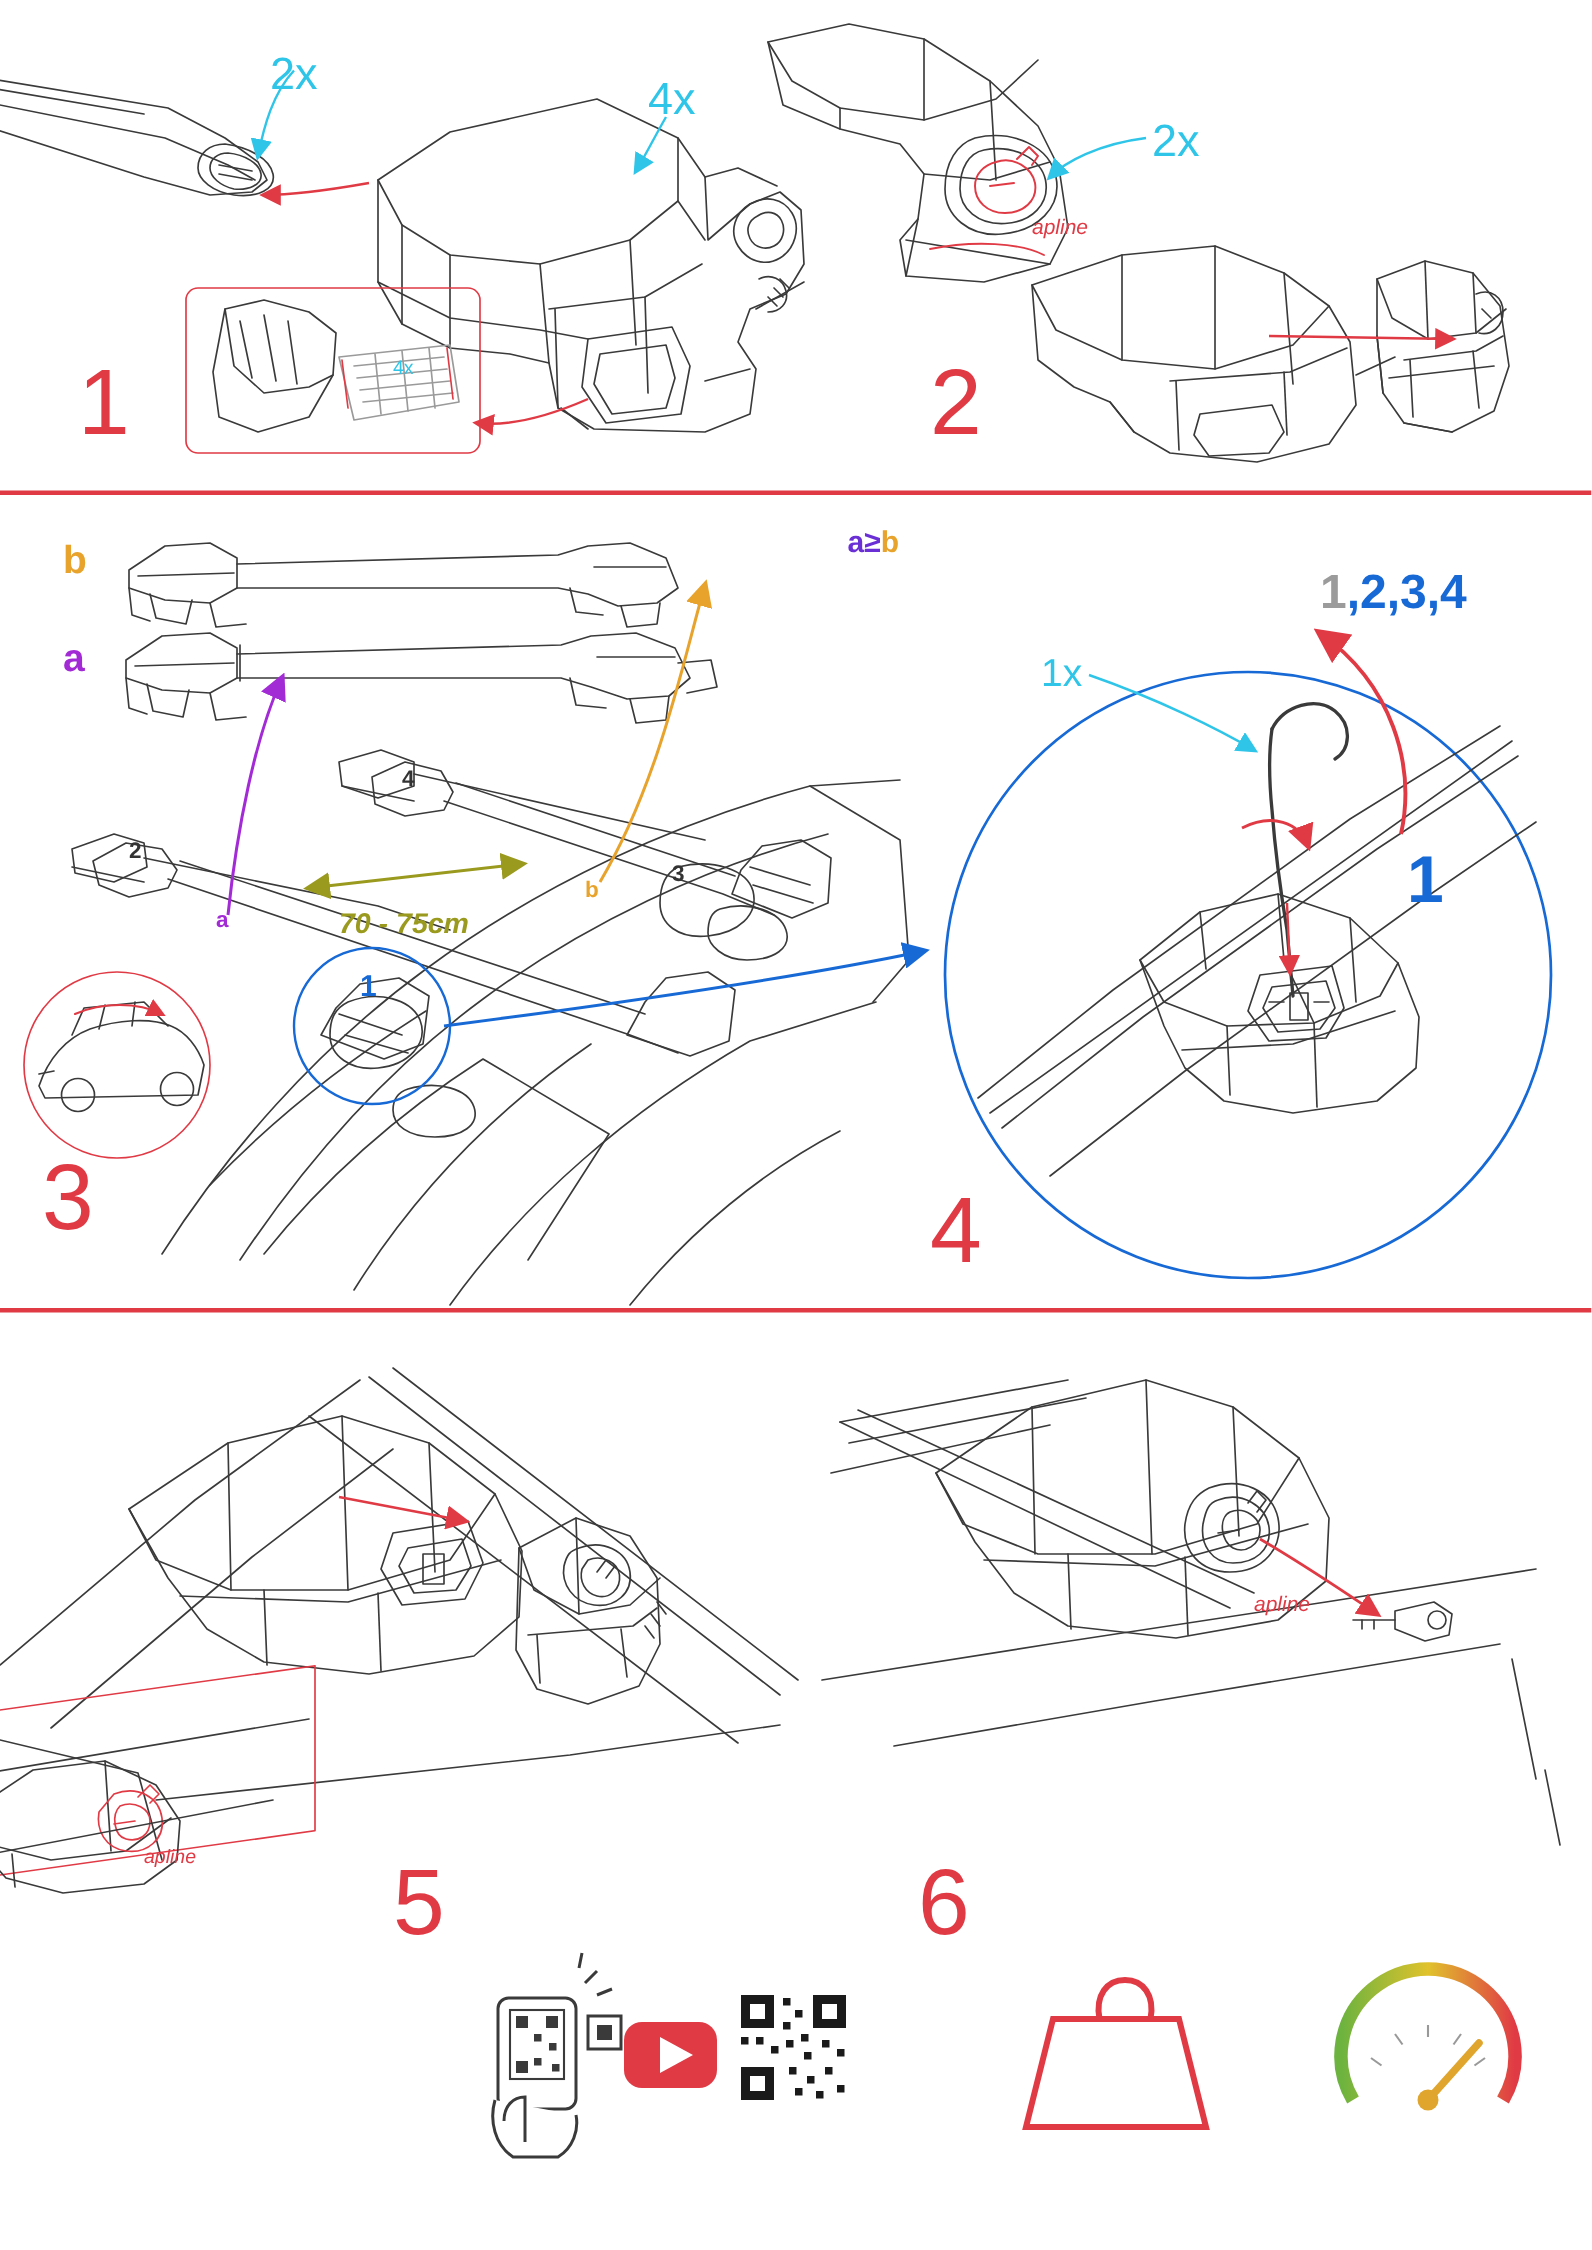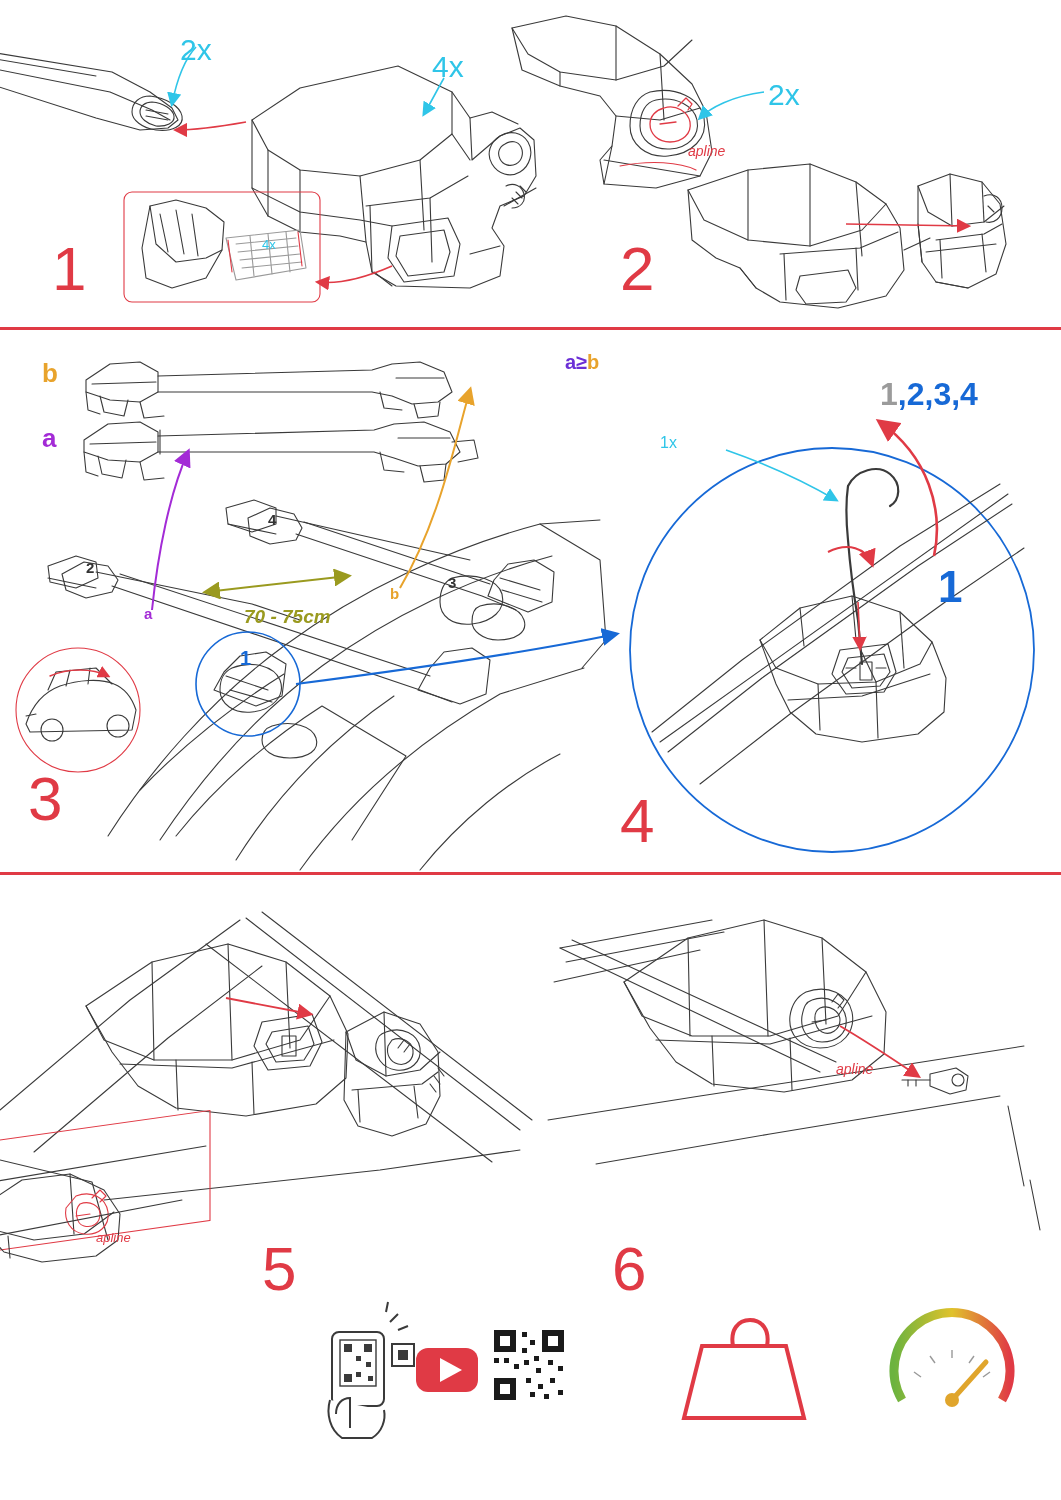--- a/index.html
+++ b/index.html
@@ -62,34 +62,34 @@
   .l-2x-p2    { left: 768px; top: 80px;  font-size: 30px; }
   .l-4x-inset { left: 262px; top: 238px; font-size: 13px; color:#2fc5e8; }
 
   .l-b  { left: 42px;  top: 360px; font-size: 26px; font-weight: 700; }
   .l-a  { left: 42px;  top: 425px; font-size: 26px; font-weight: 700; }
   .l-ab { left: 565px; top: 352px; font-size: 20px; font-weight: 700; }
   .l-ab .v { color:#6b2fd6; }
   .l-ab .o { color:#e8a32c; }
   .l-ab .eq { color:#6b2fd6; }
 
-  .l-1x { left: 660px; top: 435px; font-size: 16px; color:#2fc5e8; }
+  .l-1x { left: 694px; top: 435px; font-size: 26px; color:#2fc5e8; }
   .l-1234 { left: 880px; top: 378px; font-size: 32px; font-weight: 700; }
   .l-1234 .g { color:#9b9b9b; }
   .l-1234 .b { color:#1769d6; }
   .l-big1 { left: 938px; top: 565px; font-size: 44px; font-weight: 700; color:#1769d6; }
 
   .l-small-2 { left: 86px;  top: 560px; font-size: 15px; font-weight: 700; color:#333; }
   .l-small-4 { left: 268px; top: 512px; font-size: 15px; font-weight: 700; color:#333; }
   .l-small-3 { left: 448px; top: 575px; font-size: 15px; font-weight: 700; color:#333; }
   .l-small-b { left: 390px; top: 586px; font-size: 15px; font-weight: 700; color:#e8a32c; }
   .l-small-a { left: 144px; top: 606px; font-size: 15px; font-weight: 700; color:#a32bd6; }
   .l-1-circ  { left: 240px; top: 648px; font-size: 20px; font-weight: 700; color:#1769d6; }
   .l-dist {
-    left: 244px; top: 607px; font-size: 19px; font-weight: 700;
+    left: 226px; top: 607px; font-size: 19px; font-weight: 700;
     color:#9a9a1f; font-style: italic;
   }
 
   
   .footer { position: absolute; left: 0; top: 1305px; width: 1061px; height: 195px; }
 
   
   svg { display: block; }
   .abs-svg { position: absolute; left: 0; top: 0; }
 </style>

